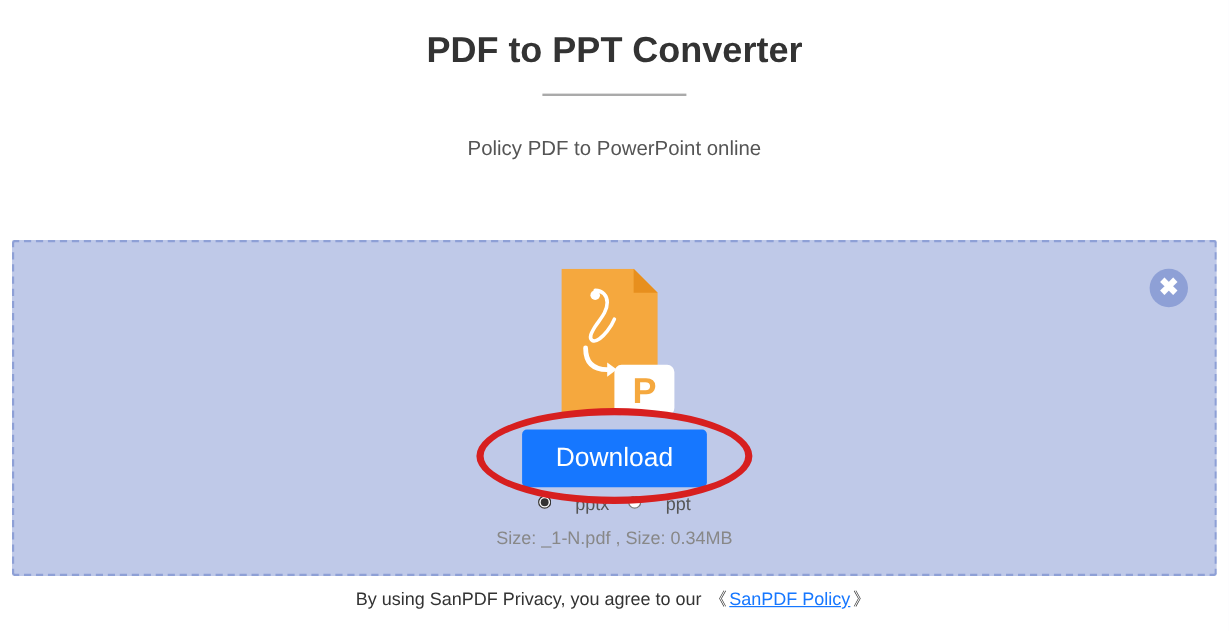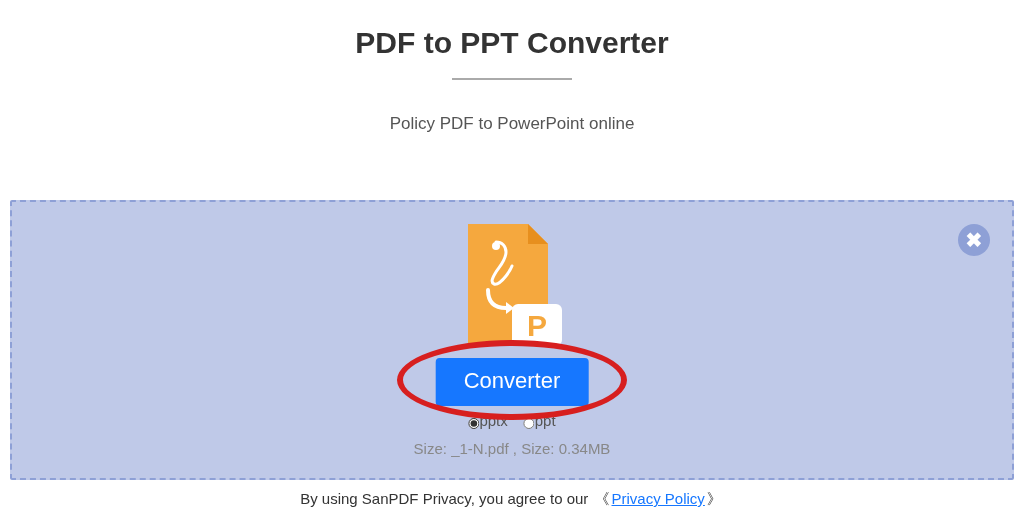--- a/index.html
+++ b/index.html
@@ -48,21 +48,21 @@
     border-radius: 4px;
     cursor: pointer;
     position: relative;
     z-index: 2;
   }
   .radio-row {
     position: absolute; left: 50%; top: 210px; transform: translateX(-50%);
     display: flex; gap: 16px; align-items: center;
     font-size: 15px; color: #555;
   }
-  .radio-row label { display: flex; align-items: flex-end; gap: 0; cursor: pointer; }
+  .radio-row label { display: flex; align-items: flex-start; gap: 20px; cursor: pointer; }
   .radio-row input { accent-color: #333; width: 11px; height: 11px; margin-top:1px; }
   .fileinfo {
     position: absolute; left: 50%; top: 238px; transform: translateX(-50%);
     font-size: 15px; color: #888;
   }
   .footer {
     position: absolute; left: 0; right: 0; top: 490px;
     text-align: center; font-size: 15px; color: #333;
   }
   .footer a { color: #1677ff; text-decoration: underline; }
@@ -96,36 +96,36 @@
         <path d="M48 78 l0 12 l8 -6 z" fill="#fff"></path>
 
         <rect x="54" y="80" width="50" height="42" rx="6" fill="#fff"></rect>
         <text x="79" y="112" text-anchor="middle" font-family="Arial" font-size="30" font-weight="700" fill="#f5a83e">P</text>
       </svg>
     </div>
 
     <div class="annot-ellipse"></div>
 
     <div class="download-wrap">
-      <button class="download-btn">Converter</button>
+      <button class="download-btn">Download</button>
     </div>
 
     <div class="radio-row">
       <label>
         <input type="radio" name="fmt" checked="" style="">
         <span>pptx</span>
       </label>
       <label>
         <input type="radio" name="fmt" style="">
         <span>ppt</span>
       </label>
     </div>
 
     <div class="fileinfo">Size: _1-N.pdf , Size: 0.34MB</div>
 
   </div>
 
   <div class="footer">
     <span>By using SanPDF Privacy, you agree to our </span>
-    <span class="bracket">《</span><a href="#">Privacy Policy</a><span class="bracket">》</span>
+    <span class="bracket">《</span><a href="#">SanPDF Policy</a><span class="bracket">》</span>
   </div>
 
 </div>
 
 </body></html>

